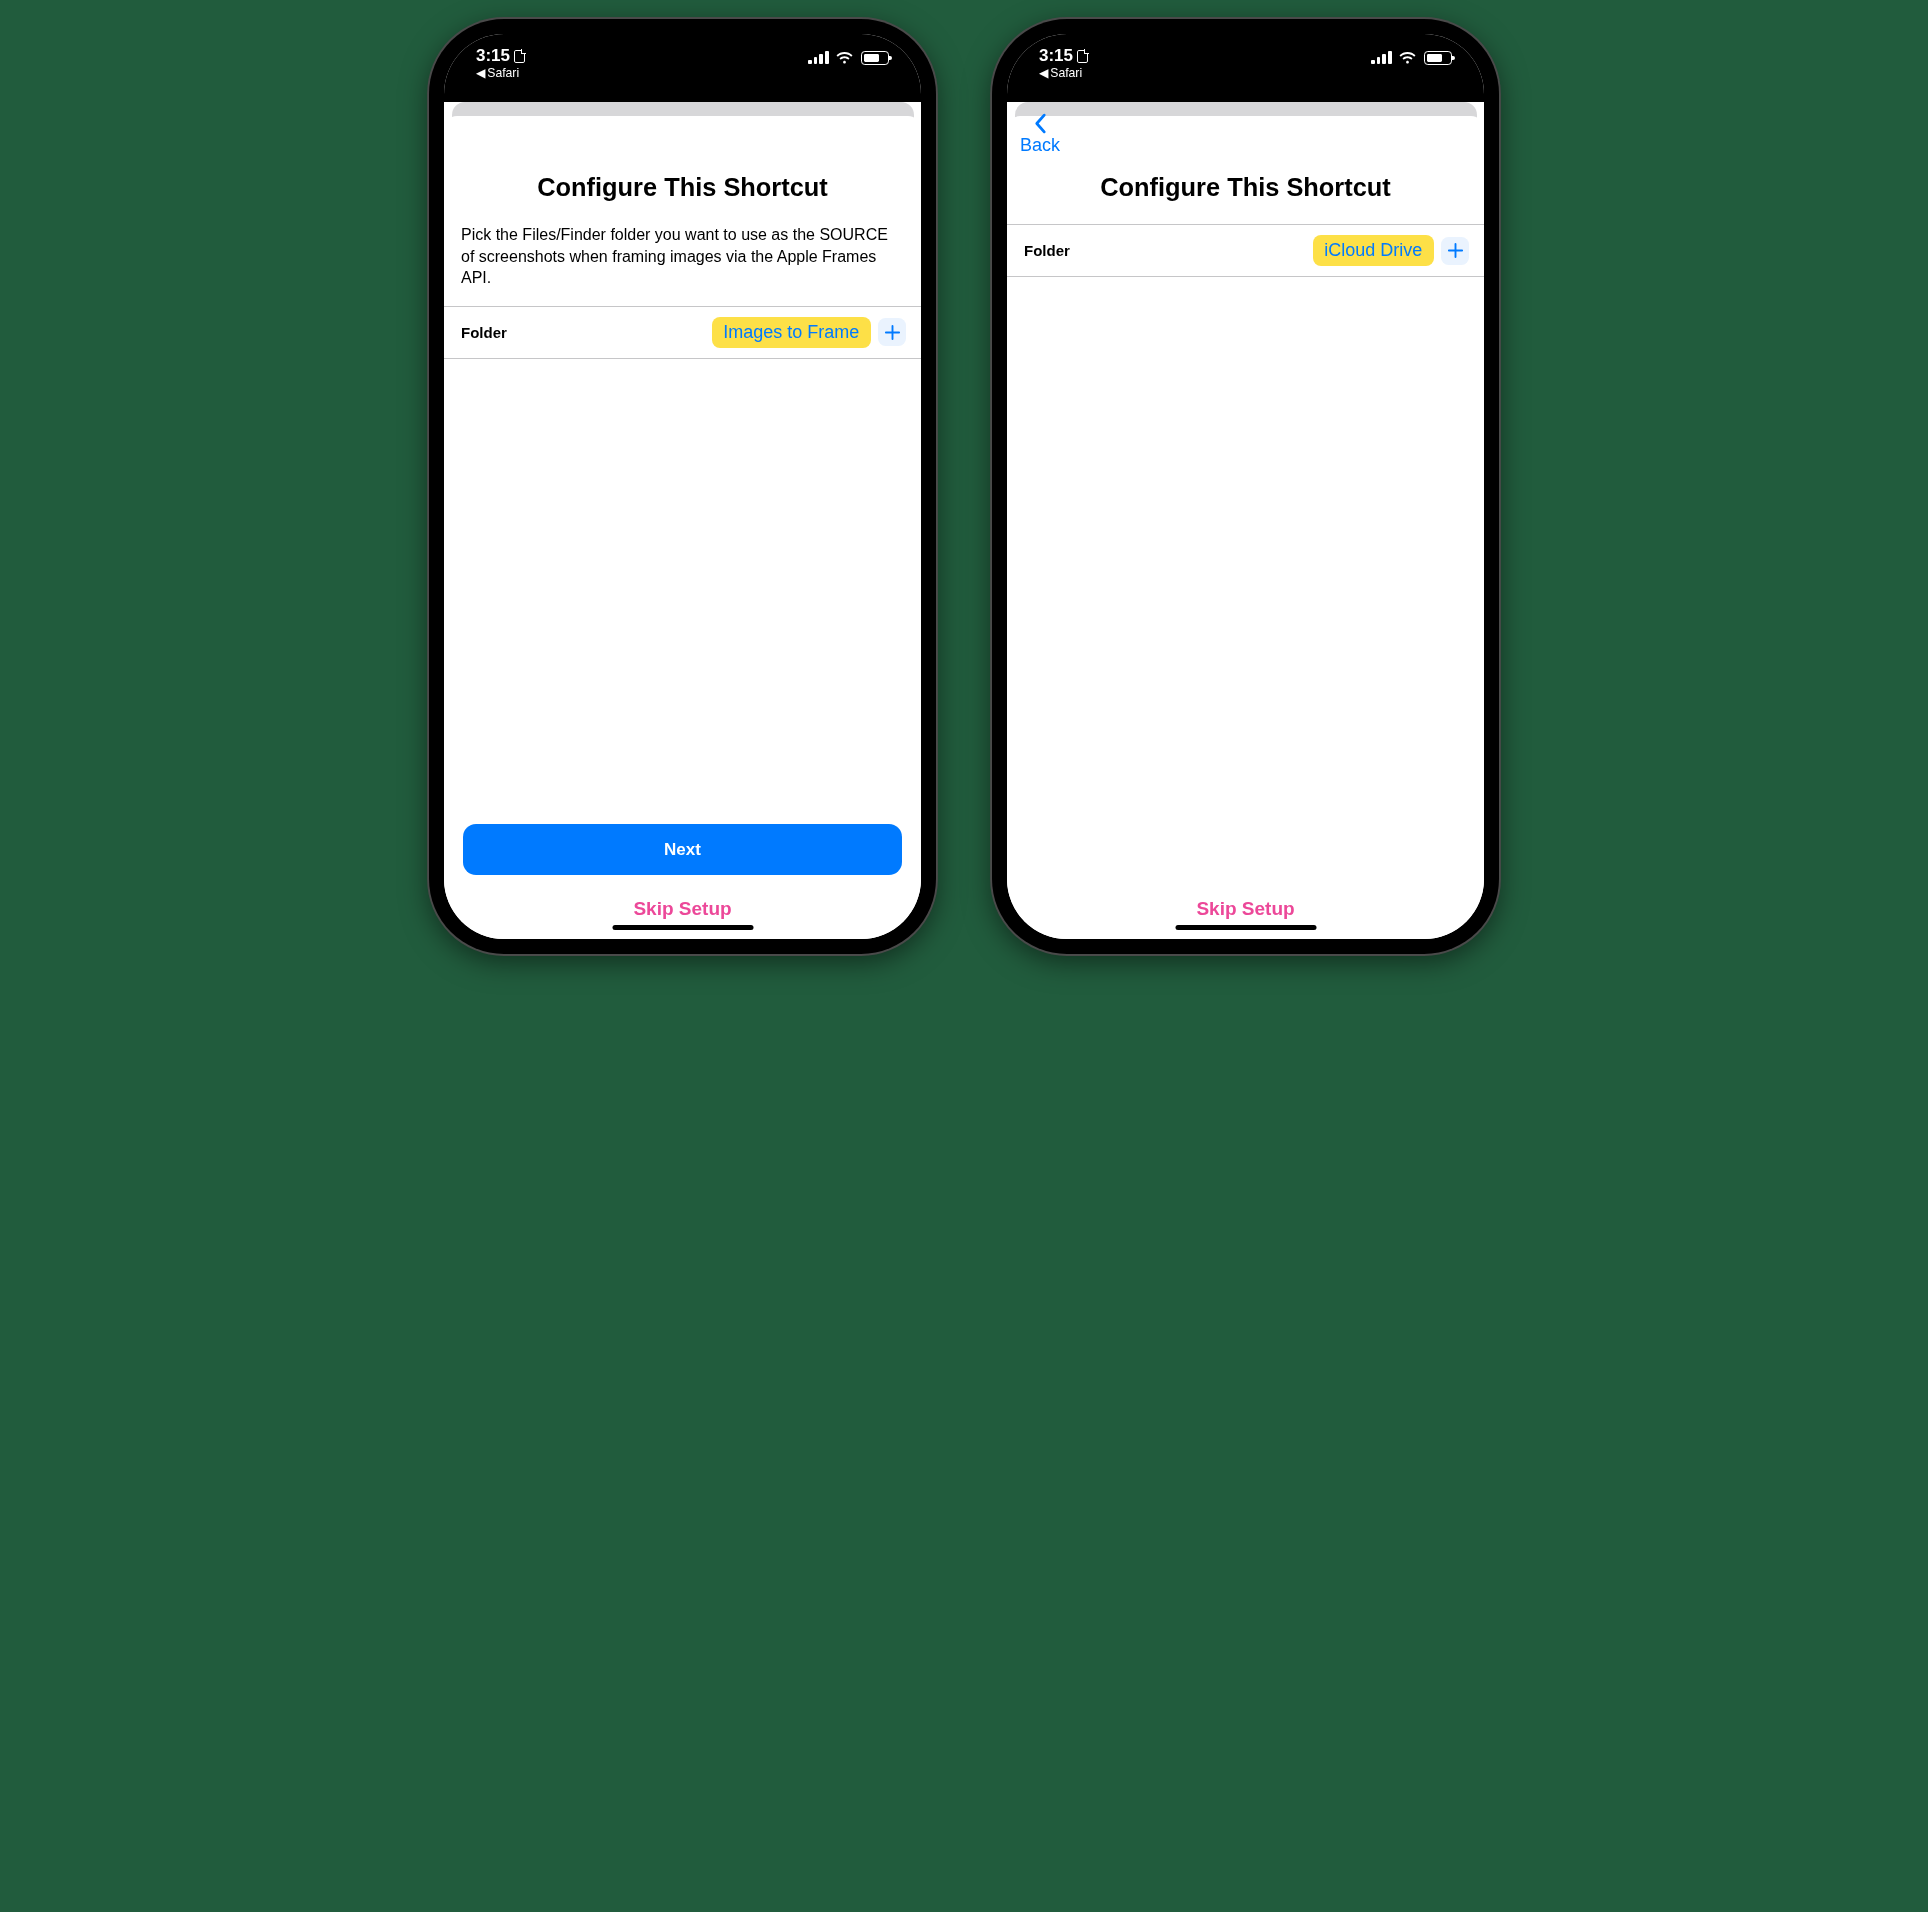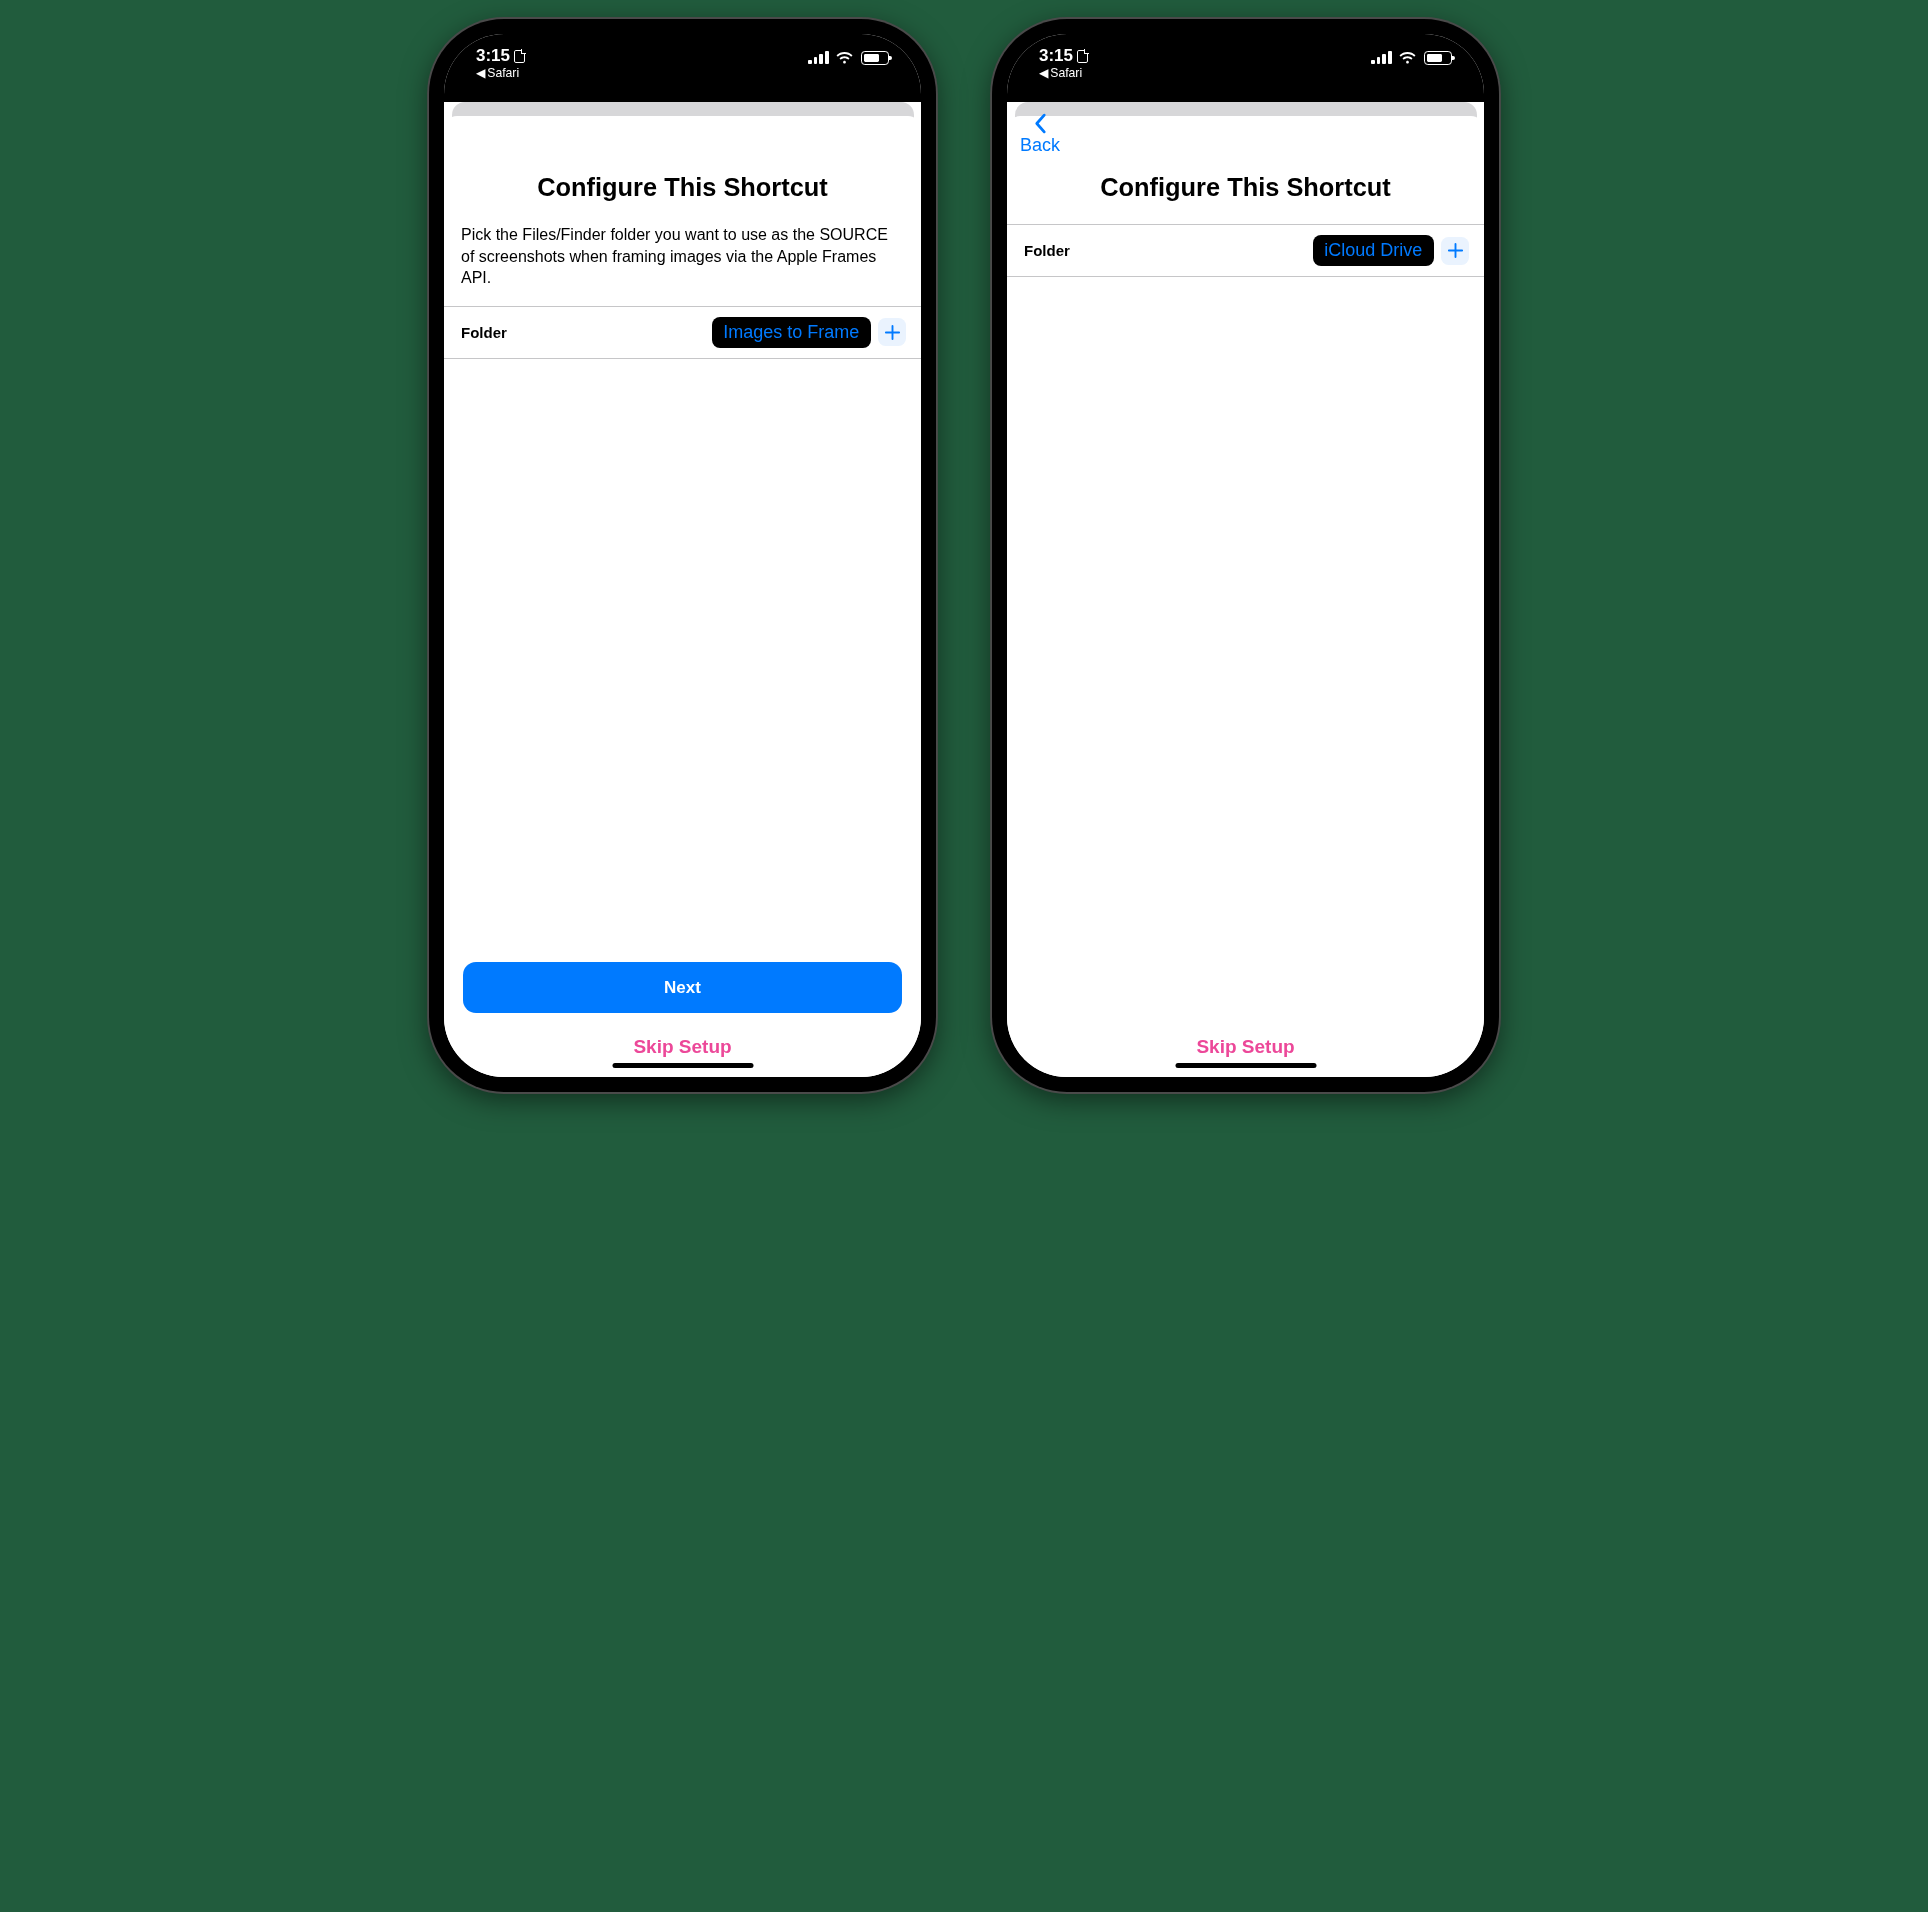--- a/index.html
+++ b/index.html
@@ -8,21 +8,21 @@
     background: #215c3d;
     font-family: -apple-system, BlinkMacSystemFont, "Helvetica Neue", Arial, sans-serif;
     display: flex;
     justify-content: center;
     align-items: flex-start;
     gap: 56px;
     padding: 19px;
   }
   .phone {
     width: 507px;
-    height: 1073px;
+    height: 935px;
     background: #000;
     border-radius: 75px;
     padding: 15px;
     position: relative;
     box-shadow: 0 0 0 1.9px #4a4a4a, 0 7.5px 28px rgba(0,0,0,0.5);
   }
   .phone::before, .phone::after {
     content: "";
     position: absolute;
     background: #1a1a1a;
@@ -186,21 +186,21 @@
     font-size: 15px;
     font-weight: 600;
     color: #000;
   }
   .row-value-wrap {
     display: flex;
     align-items: center;
     gap: 7.5px;
   }
   .row-value {
-    background: #000000;
+    background: #fde047;
     color: #007aff;
     font-size: 18px;
     padding: 4.7px 11.3px;
     border-radius: 8px;
   }
   .plus-btn {
     width: 28px;
     height: 28px;
     border-radius: 7.5px;
     background: #eaf3fe;

